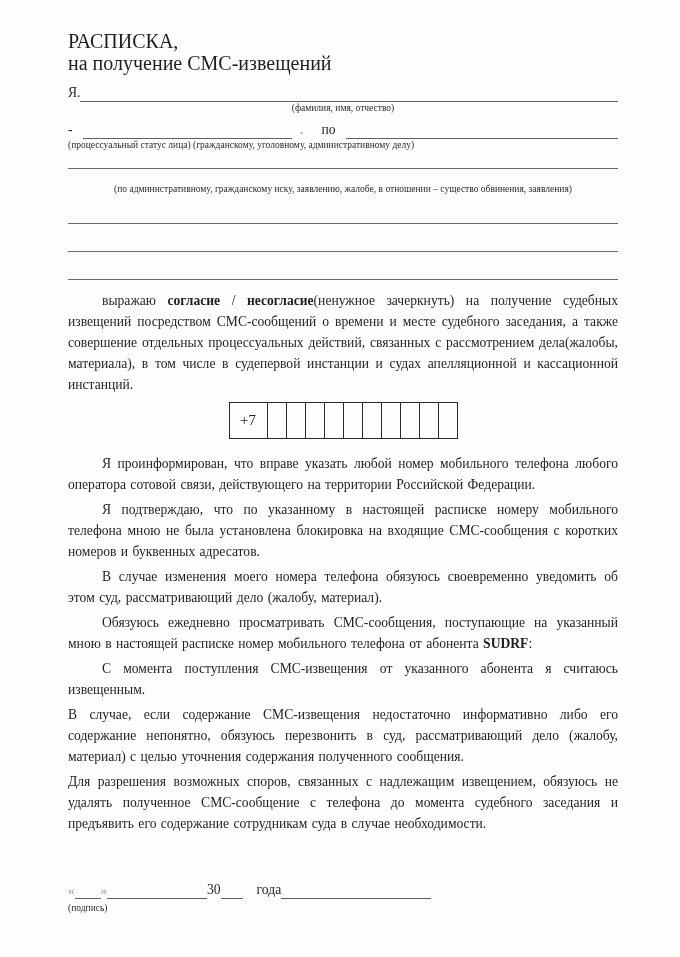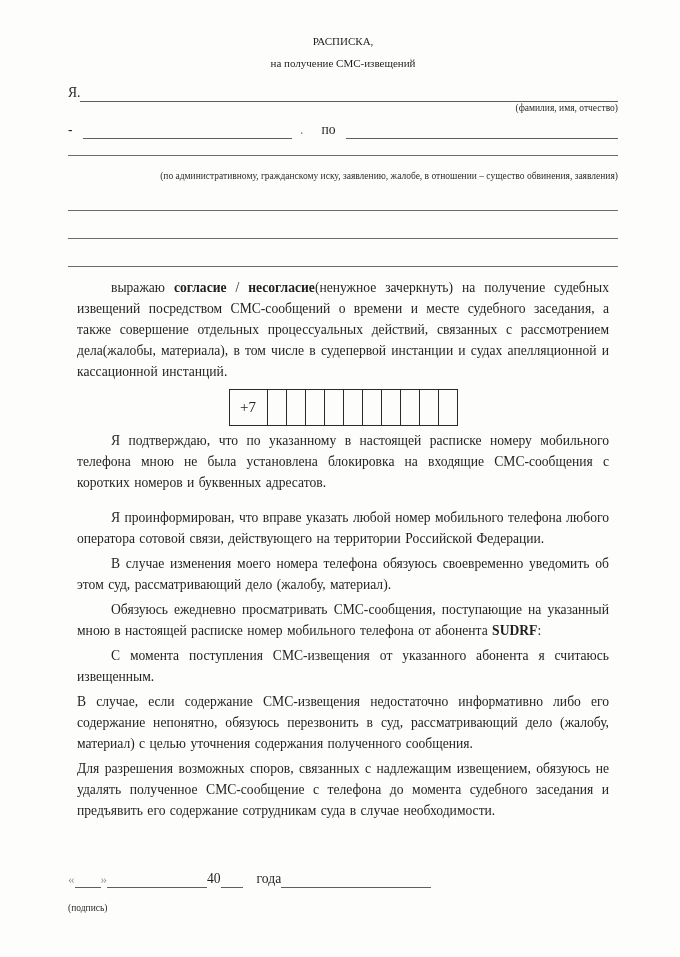--- a/index.html
+++ b/index.html
@@ -4,54 +4,54 @@
 <style>
   * { box-sizing: border-box; }
   html, body { margin: 0; padding: 0; background: #ffffff; }
   .page {
     width: 680px; height: 957px; overflow: hidden; position: relative;
     background: #fdfdfb;
     padding: 30px 62px 0 68px;
     font-family: "Liberation Serif", "DejaVu Serif", serif;
     color: #1f1f1f;
   }
-  .title { text-align: center; font-size: 11px; line-height: 22px; }
+  .title { font-size: 20px; line-height: 22px; }
   .row { display: flex; align-items: flex-end; }
   .lbl { font-size: 13.6px; line-height: 18px; white-space: nowrap; }
   .fill { border-bottom: 1px solid #5f5f5f; height: 17px; }
   .grow { flex: 1; }
   .grow2 { flex: 1.3; }
   .fio-row { margin-top: 10px; }
   .caption { font-size: 9.5px; color: #2b2b2b; line-height: 13px; }
-  .center { text-align: right; }
+  .center { text-align: center; }
   .status-row { margin-top: 6px; }
   .dash { margin-right: 10px; }
   .stray-dot { opacity: .55; margin: 0 8px; }
   .po { margin: 0 10px 0 10px; }
   .blank-line { border-bottom: 1px solid #6b6b6b; height: 17px; }
   .tall { height: 28px; }
   .case-caption { margin-top: 14px; }
-  .para { font-size: 13.6px; line-height: 21px; text-align: justify; margin: 4px 9px 0; word-spacing: 1px; }
+  .para { font-size: 13.6px; line-height: 21px; text-align: justify; margin: 4px 0 0; word-spacing: 1px; }
   .indent { text-indent: 34px; }
   .consent { margin-top: 10px; }
   .b, .para .b { font-weight: bold; }
   .phone-wrap { display: flex; justify-content: center; margin: 7px 0 2px; }
   .phone-box { display: flex; border: 1.5px solid #2a2a2a; height: 37px; background: #fdfdfb; }
   .pcell { width: 19px; border-left: 1.3px solid #2a2a2a; }
   .prefix { width: 37px; border-left: none; display: flex; align-items: center; justify-content: center; font-size: 15px; }
   .p-first { margin-top: 14px; }
   .footer { position: absolute; left: 68px; bottom: 42px; width: 420px; }
   .footer-row { display: flex; align-items: flex-end; font-size: 13.6px; line-height: 18px; }
   .q { opacity: .5; font-size: 13px; line-height: 18px; }
   .day-blank { width: 26px; }
   .month-blank { width: 100px; }
   .year-blank { width: 22px; }
   .sign-blank { width: 150px; }
   .yw { margin-left: 14px; }
-  .sign-caption { margin-top: 14px; }
+  .sign-caption { margin-top: 3px; }
 </style>
 </head>
 <body>
 
 <div class="page">
 
   <div class="title">
     <div>РАСПИСКА,</div>
     <div>на получение СМС-извещений</div>
   </div>
@@ -62,20 +62,21 @@
   </div>
   <div class="caption center">(фамилия, имя, отчество)</div>
 
   <div class="row status-row">
     <span class="lbl dash">-</span>
     <span class="fill grow"></span>
     <span class="lbl stray-dot">.</span>
     <span class="lbl po">по</span>
     <span class="fill grow2"></span>
   </div>
+  <div class="caption">(процессуальный статус лица) (гражданскому, уголовному, административному делу)</div>
 
   <div class="blank-line"></div>
   <div class="caption center case-caption">(по административному, гражданскому иску, заявлению, жалобе, в отношении – существо обвинения, заявления)</div>
   <div class="blank-line tall"></div>
   <div class="blank-line tall"></div>
   <div class="blank-line tall"></div>
 
   <p class="para indent consent"><span>выражаю </span><span class="b">согласие</span><span> / </span><span class="b">несогласие</span><span>(ненужное зачеркнуть) на получение судебных извещений посредством СМС-сообщений о времени и месте судебного заседания, а также совершение отдельных процессуальных действий, связанных с рассмотрением дела(жалобы, материала), в том числе в судепервой инстанции и судах апелляционной и кассационной инстанций.</span></p>
 
 
@@ -90,35 +91,35 @@
           <div class="pcell"></div>
           <div class="pcell"></div>
           <div class="pcell"></div>
           <div class="pcell"></div>
           <div class="pcell"></div>
           <div class="pcell"></div>
         </div>
     </div>
   </div>
 
+  <p class="para indent p-first">Я проинформирован, что вправе указать любой номер мобильного телефона любого оператора сотовой связи, действующего на территории Российской Федерации.</p>
   <p class="para indent">Я подтверждаю, что по указанному в настоящей расписке номеру мобильного телефона мною не была установлена блокировка на входящие СМС-сообщения с коротких номеров и буквенных адресатов.</p>
-  <p class="para indent p-first">Я проинформирован, что вправе указать любой номер мобильного телефона любого оператора сотовой связи, действующего на территории Российской Федерации.</p>
   <p class="para indent">В случае изменения моего номера телефона обязуюсь своевременно уведомить об этом суд, рассматривающий дело (жалобу, материал).</p>
   <p class="para indent"><span>Обязуюсь ежедневно просматривать СМС-сообщения, поступающие на указанный мною в настоящей расписке номер мобильного телефона от абонента </span><span class="b">SUDRF</span><span>:</span></p>
   <p class="para indent">С момента поступления СМС-извещения от указанного абонента я считаюсь извещенным.</p>
   <p class="para">В случае, если содержание СМС-извещения недостаточно информативно либо его содержание непонятно, обязуюсь перезвонить в суд, рассматривающий дело (жалобу, материал) с целью уточнения содержания полученного сообщения.</p>
   <p class="para">Для разрешения возможных споров, связанных с надлежащим извещением, обязуюсь не удалять полученное СМС-сообщение с телефона до момента судебного заседания и предъявить его содержание сотрудникам суда в случае необходимости.</p>
 
   <div class="footer">
     <div class="footer-row">
       <span class="q">«</span>
       <span class="fill day-blank"></span>
       <span class="q">»</span>
       <span class="fill month-blank"></span>
-      <span class="lbl">40</span>
+      <span class="lbl">30</span>
       <span class="fill year-blank"></span>
       <span class="lbl yw">года</span>
       <span class="fill sign-blank"></span>
     </div>
     <div class="caption sign-caption">(подпись)</div>
   </div>
 
 </div>
 
 </body></html>

